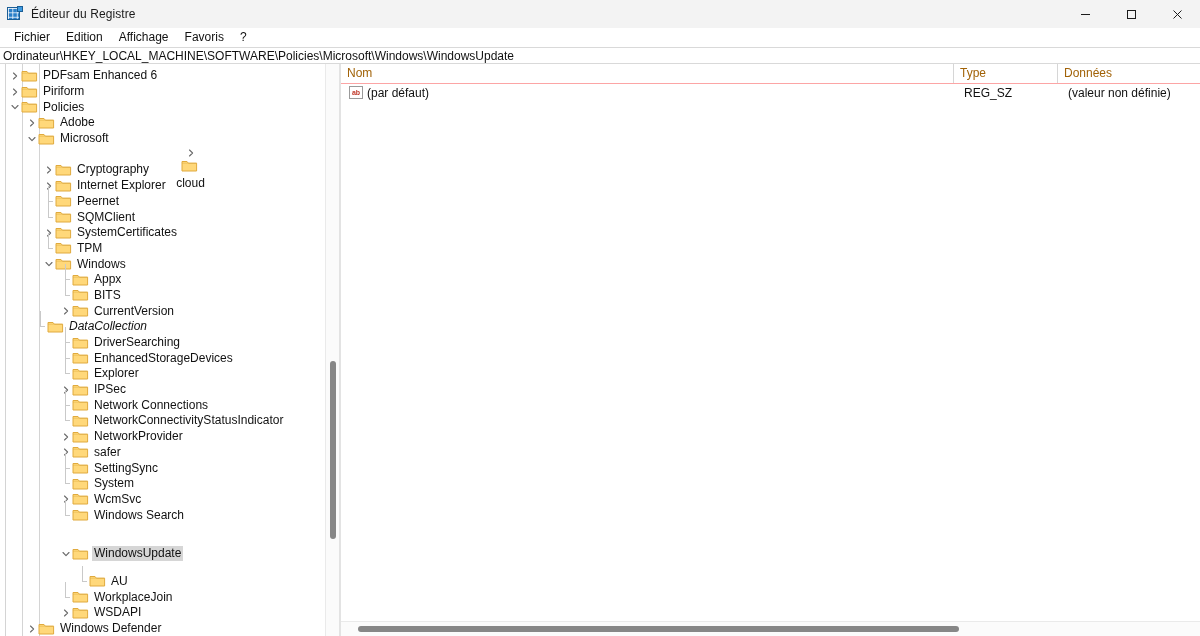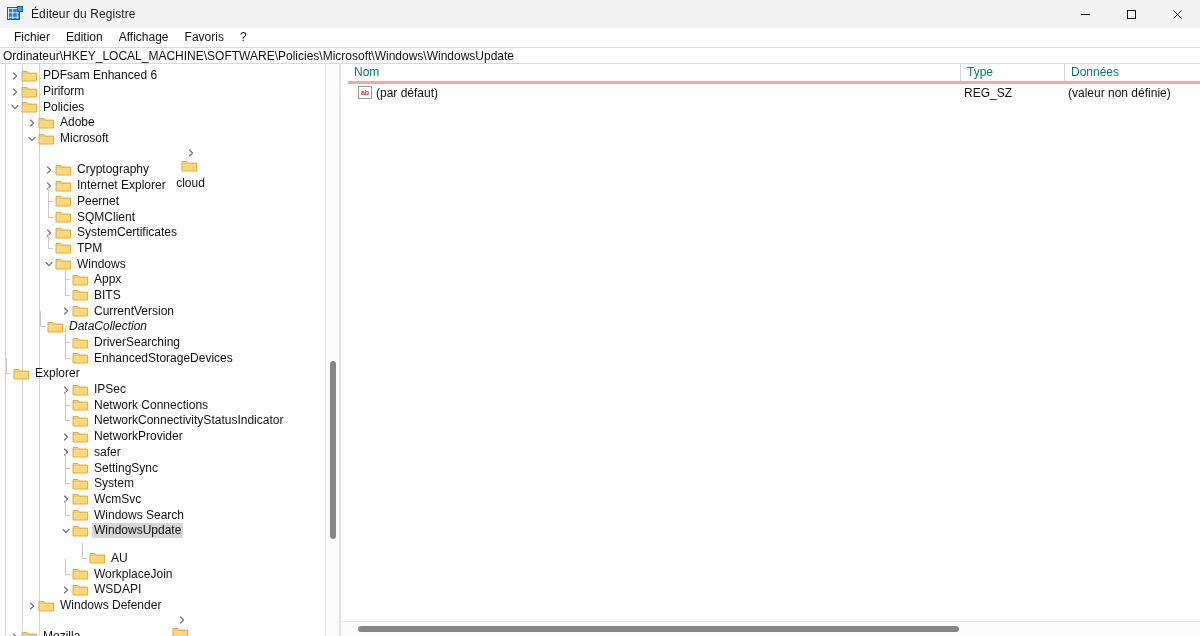--- a/index.html
+++ b/index.html
@@ -182,22 +182,22 @@
     position: relative;
     background: #ffffff;
     border-left: 1px solid #e3e3e3;
     display: flex; flex-direction: column;
     min-width: 0;
   }
   .list-header {
     height: 20px; flex: 0 0 20px;
     display: flex;
     background: #ffffff;
-    border-bottom: 3px solid #fca5a5;
-    font-size: 12px; color: #0f766e; margin-left: 7px;
+    border-bottom: 1px solid #fca5a5;
+    font-size: 12px; color: #a16207;
   }
   .col {
     position: relative;
     display: flex; align-items: center;
     padding-left: 6px;
     border-right: 1px solid #d6d6d6;
     line-height: 19px;
     overflow: hidden;
   }
   .col.name { width: 613px; flex: 0 0 613px; }
@@ -210,21 +210,21 @@
     display: flex; align-items: center;
     font-size: 12px; color: #111;
     white-space: nowrap;
   }
   .cell {
     display: flex; align-items: center;
     overflow: hidden;
     padding-left: 6px;
     height: 17px;
   }
-  .cell.name { width: 613px; flex: 0 0 613px; padding-left: 17px; gap: 4px; }
+  .cell.name { width: 613px; flex: 0 0 613px; padding-left: 8px; gap: 4px; }
   .cell.type { width: 104px; flex: 0 0 104px; padding-left: 10px; }
   .cell.data { flex: 1 1 auto; padding-left: 10px; }
 
   .val-icon {
     width: 14px; height: 13px; flex: 0 0 14px;
     border: 1px solid #9a9a9a;
     background: #ffffff;
     display: flex; align-items: center; justify-content: center;
     font-size: 7px; line-height: 6px;
     font-family: "Liberation Sans", sans-serif;
@@ -545,21 +545,21 @@
             <div class="tree-row" style="padding-left: 59px;">
               <span class="guide elbow"></span>
               <span class="folder">
                 <svg width="17" height="14" viewBox="0 0 17 14">
                   <path d="M1 2.5 L6 2.5 L7.4 4.2 L15.6 4.2 L15.6 12 L1 12 Z" fill="#ffd87a" stroke="#e0aa3e" stroke-width="1"></path>
                   <path d="M1 4.2 L15.6 4.2" stroke="#e0aa3e" stroke-width="0.7" opacity="0.7"></path>
                 </svg>
               </span>
               <span class="label">EnhancedStorageDevices</span>
             </div>
-            <div class="tree-row" style="">
+            <div class="tree-row" style="padding-left: 59px;">
               <span class="guide elbow"></span>
               <span class="folder">
                 <svg width="17" height="14" viewBox="0 0 17 14">
                   <path d="M1 2.5 L6 2.5 L7.4 4.2 L15.6 4.2 L15.6 12 L1 12 Z" fill="#ffd87a" stroke="#e0aa3e" stroke-width="1"></path>
                   <path d="M1 4.2 L15.6 4.2" stroke="#e0aa3e" stroke-width="0.7" opacity="0.7"></path>
                 </svg>
               </span>
               <span class="label">Explorer</span>
             </div>
             <div class="tree-row" style="padding-left: 59px;">
@@ -661,21 +661,21 @@
             <div class="tree-row" style="padding-left: 59px;">
               <span class="guide elbow"></span>
               <span class="folder">
                 <svg width="17" height="14" viewBox="0 0 17 14">
                   <path d="M1 2.5 L6 2.5 L7.4 4.2 L15.6 4.2 L15.6 12 L1 12 Z" fill="#ffd87a" stroke="#e0aa3e" stroke-width="1"></path>
                   <path d="M1 4.2 L15.6 4.2" stroke="#e0aa3e" stroke-width="0.7" opacity="0.7"></path>
                 </svg>
               </span>
               <span class="label">Windows Search</span>
             </div>
-            <div class="tree-row selected" style="padding-left: 59px;">
+            <div class="tree-row selected" style="padding-left: 59px; margin-top: 23px;">
               <span class="chev">
                 <svg width="8" height="8" viewBox="0 0 8 8">
                   <path d="M1 2.5 L4 5.6 L7 2.5" fill="none" stroke="currentColor" stroke-width="1.1" stroke-linecap="round" stroke-linejoin="round"></path>
                 </svg>
               </span>
               <span class="folder">
                 <svg width="17" height="14" viewBox="0 0 17 14">
                   <path d="M1 2.5 L6 2.5 L7.4 4.2 L15.6 4.2 L15.6 12 L1 12 Z" fill="#ffd87a" stroke="#e0aa3e" stroke-width="1"></path>
                   <path d="M1 4.2 L15.6 4.2" stroke="#e0aa3e" stroke-width="0.7" opacity="0.7"></path>
                 </svg>

